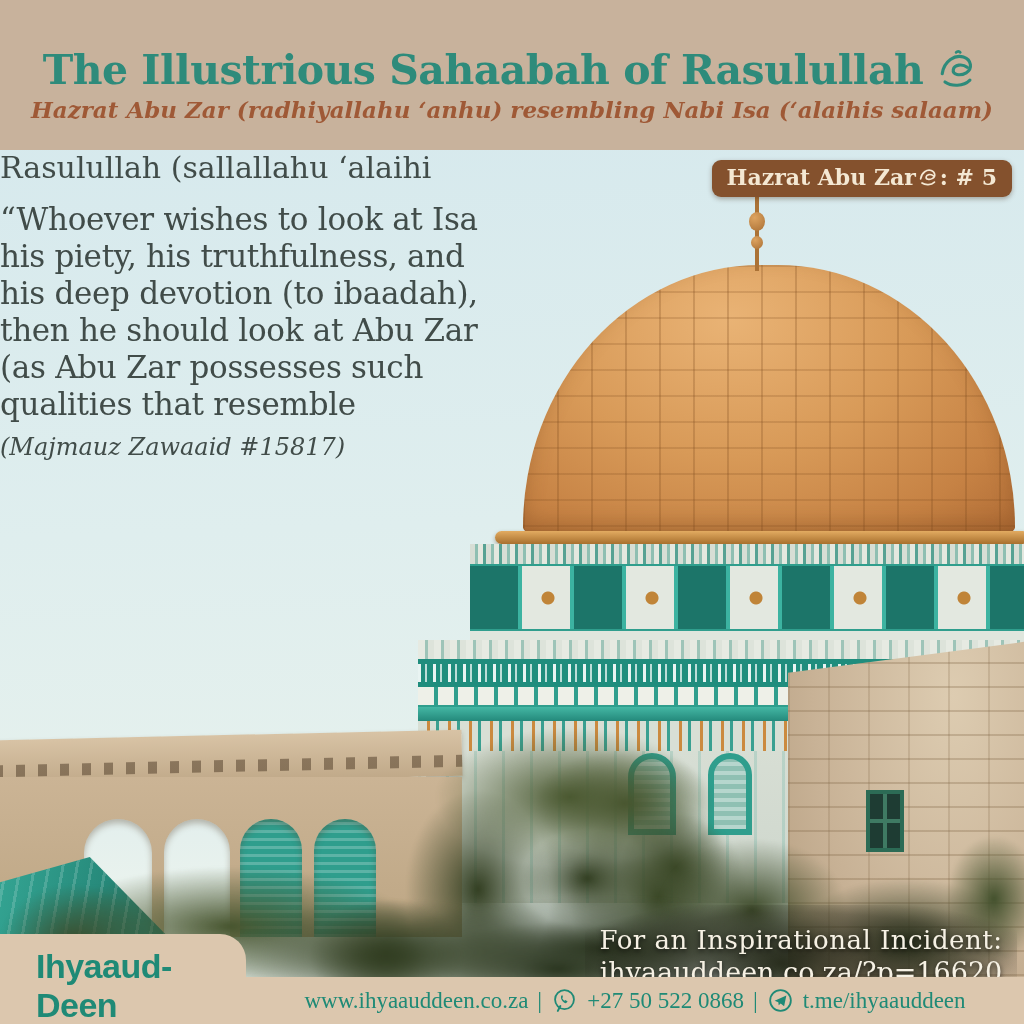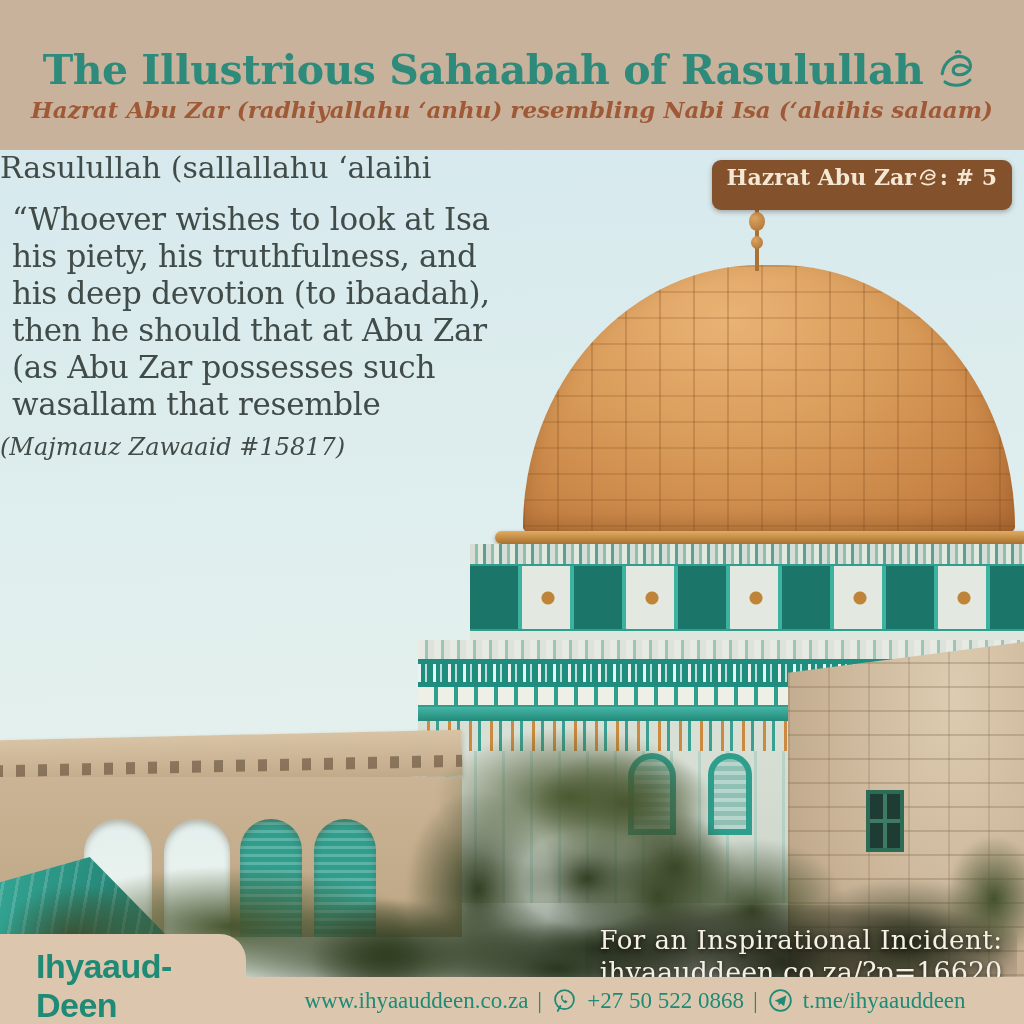--- a/index.html
+++ b/index.html
@@ -106,25 +106,25 @@
       radial-gradient(closest-side at 85% 40%, #42502c, rgba(0,0,0,0) 72%);}
   .t-bottom{left:170px;top:768px;width:720px;height:150px;background:
       radial-gradient(closest-side at 30% 50%, #333f23, rgba(0,0,0,0) 76%),
       radial-gradient(closest-side at 60% 45%, #2b3620, rgba(0,0,0,0) 78%),
       radial-gradient(closest-side at 85% 55%, #38452a, rgba(0,0,0,0) 74%);}
 
   
   .quote-block{position:absolute;left:0;top:36px;width:534px;color:#414c49;z-index:7;}
   .q-intro{font-size:30px;line-height:37px;white-space:nowrap;}
   .q-body{margin-top:15px;}
-  .q-line{font-size:31px;line-height:37px;white-space:nowrap;letter-spacing:-.3px;padding-left:12px;}
+  .q-line{font-size:31px;line-height:37px;white-space:nowrap;letter-spacing:-.3px;}
   .q-cite{margin-top:10px;font-size:24px;font-style:italic;}
 
   .badge{position:absolute;top:47px;right:12px;z-index:7;background:#84512d;color:#f4e8d3;
-         border-radius:9px;padding:4px 15px 20px;display:flex;align-items:center;gap:0;
+         border-radius:9px;padding:4px 15px 7px;display:flex;align-items:center;gap:0;
          font-size:22px;font-weight:bold;box-shadow:0 2px 5px rgba(60,35,15,.35);}
   .badge .callig{width:24px;height:24px;color:#f4e8d3;}
 
   .incident{position:absolute;left:585px;top:792px;width:432px;height:104px;z-index:6;
         display:flex;flex-direction:column;align-items:center;justify-content:center;
         background:radial-gradient(ellipse at center, rgba(28,26,18,.60) 0%, rgba(28,26,18,.28) 60%, rgba(28,26,18,0) 80%);
         color:#f6f1e4;text-align:center;text-shadow:0 2px 5px rgba(0,0,0,.7);}
   .inc-1{font-size:26px;line-height:32px;letter-spacing:.5px;}
   .inc-2{font-size:27px;line-height:34px;}
 
@@ -209,23 +209,23 @@
     <div class="tree t-left"></div>
     <div class="tree t-right"></div>
     <div class="tree t-bottom"></div>
 
     <div class="quote-block">
       <div class="q-intro">Rasulullah (sallallahu ‘alaihi</div>
       <div class="q-body">
         <div class="q-line">“Whoever wishes to look at Isa</div>
         <div class="q-line">his piety, his truthfulness, and</div>
         <div class="q-line">his deep devotion (to ibaadah),</div>
-        <div class="q-line">then he should that at Abu Zar</div>
+        <div class="q-line">then he should look at Abu Zar</div>
         <div class="q-line">(as Abu Zar possesses such</div>
-        <div class="q-line">wasallam that resemble</div>
+        <div class="q-line">qualities that resemble</div>
       </div>
       <div class="q-cite">(Majmauz Zawaaid #15817)</div>
     </div>
 
     <div class="badge">
       <span>Hazrat Abu Zar</span>
       <span class="callig">
         <svg viewBox="0 0 26 26" width="24" height="24">
           <path d="M5 15 C6 8 12 4.5 16.5 6 C21 7.5 21.5 12.5 18 14.5 C14.5 16.5 10.5 15.5 11 12.8 C11.5 10 16 9.5 18.5 11.5" fill="none" stroke="currentColor" stroke-width="1.8" stroke-linecap="round"></path>
           <path d="M6.5 19.5 C10 22 16.5 22 20 18.5" fill="none" stroke="currentColor" stroke-width="1.8" stroke-linecap="round"></path>

